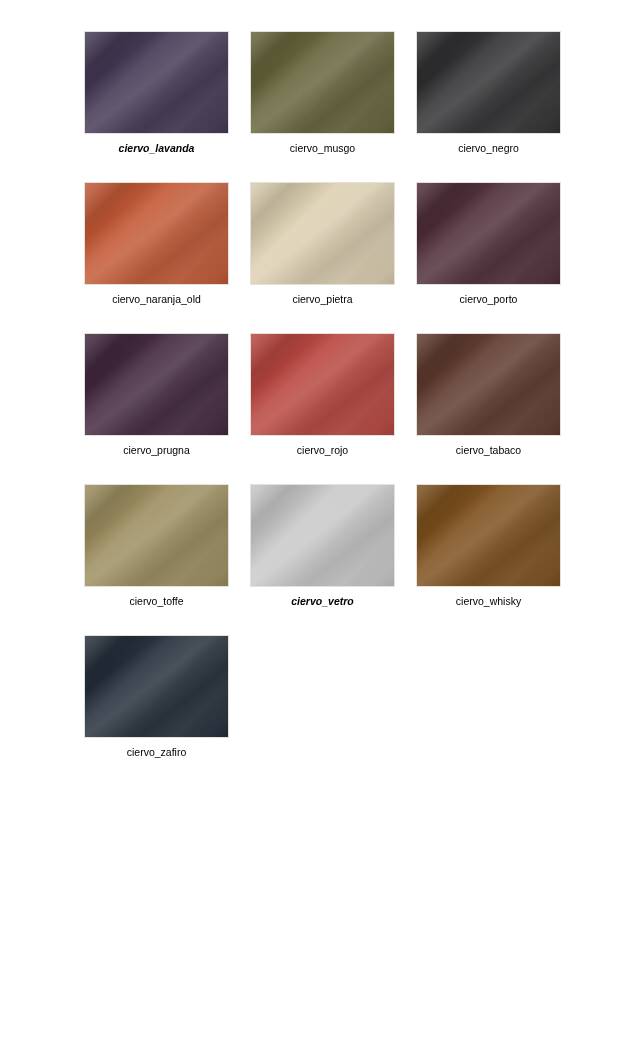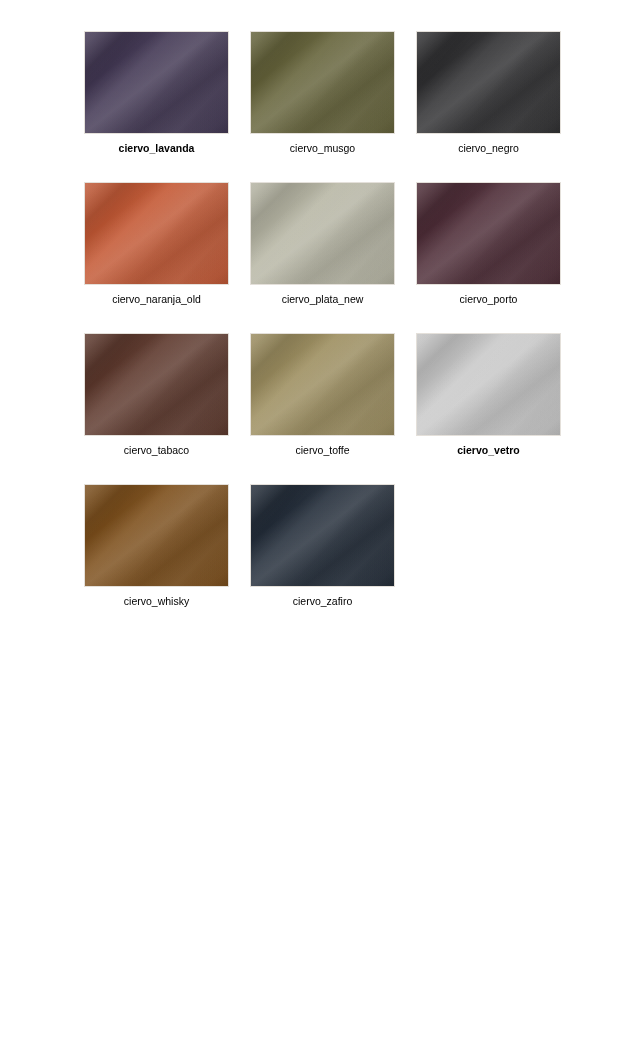--- a/index.html
+++ b/index.html
@@ -85,20 +85,21 @@
     width: 145px;
     text-align: center;
     font-size: 10.5px;
     line-height: 14px;
     color: #000000;
     margin-top: 7px;
     white-space: nowrap;
   }
   .swatch-label.bold {
     font-weight: bold;
+    font-style: italic;
   }
 </style>
 </head>
 <body>
 
 <div id="swatch-grid">
     <div class="swatch-cell">
       <div class="swatch-image">
         <div class="base" style="background: rgb(62, 51, 80);"></div>
         <div class="fold-a"></div>
@@ -129,38 +130,56 @@
       <div class="swatch-image">
         <div class="base" style="background: rgb(195, 85, 48);"></div>
         <div class="fold-a"></div>
         <div class="fold-b"></div>
         <div class="fold-c"></div>
       </div>
       <span class="swatch-label">ciervo_naranja_old</span>
     </div>
     <div class="swatch-cell">
       <div class="swatch-image">
-        <div class="base" style="background: rgb(183, 182, 164);"></div>
-        <div class="fold-a"></div>
-        <div class="fold-b"></div>
-        <div class="fold-c"></div>
-      </div>
-      <span class="swatch-label">ciervo_plata_new</span>
+        <div class="base" style="background: rgb(221, 208, 176);"></div>
+        <div class="fold-a"></div>
+        <div class="fold-b"></div>
+        <div class="fold-c"></div>
+      </div>
+      <span class="swatch-label">ciervo_pietra</span>
     </div>
     <div class="swatch-cell">
       <div class="swatch-image">
         <div class="base" style="background: rgb(74, 40, 51);"></div>
         <div class="fold-a"></div>
         <div class="fold-b"></div>
         <div class="fold-c"></div>
       </div>
       <span class="swatch-label">ciervo_porto</span>
     </div>
     <div class="swatch-cell">
       <div class="swatch-image">
+        <div class="base" style="background: rgb(61, 33, 57);"></div>
+        <div class="fold-a"></div>
+        <div class="fold-b"></div>
+        <div class="fold-c"></div>
+      </div>
+      <span class="swatch-label">ciervo_prugna</span>
+    </div>
+    <div class="swatch-cell">
+      <div class="swatch-image">
+        <div class="base" style="background: rgb(184, 65, 58);"></div>
+        <div class="fold-a"></div>
+        <div class="fold-b"></div>
+        <div class="fold-c"></div>
+      </div>
+      <span class="swatch-label">ciervo_rojo</span>
+    </div>
+    <div class="swatch-cell">
+      <div class="swatch-image">
         <div class="base" style="background: rgb(90, 52, 40);"></div>
         <div class="fold-a"></div>
         <div class="fold-b"></div>
         <div class="fold-c"></div>
       </div>
       <span class="swatch-label">ciervo_tabaco</span>
     </div>
     <div class="swatch-cell">
       <div class="swatch-image">
         <div class="base" style="background: rgb(155, 140, 92);"></div>

